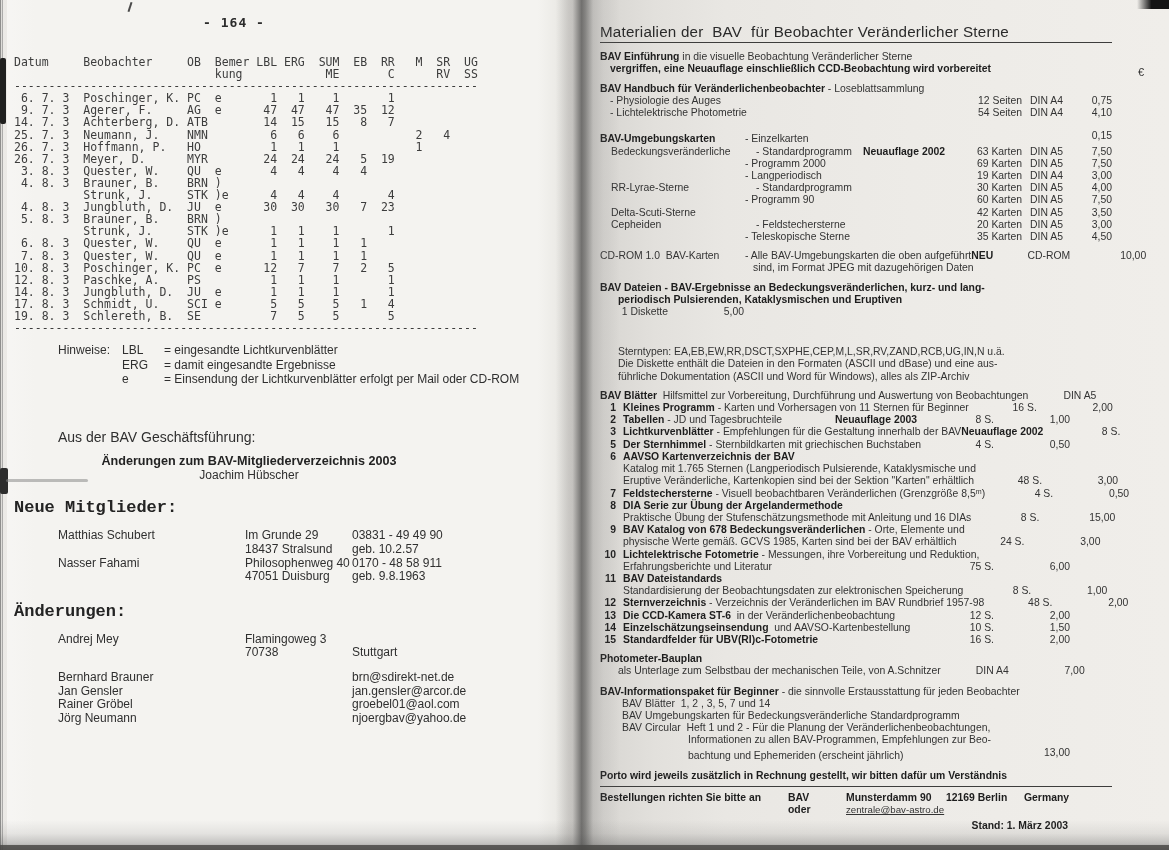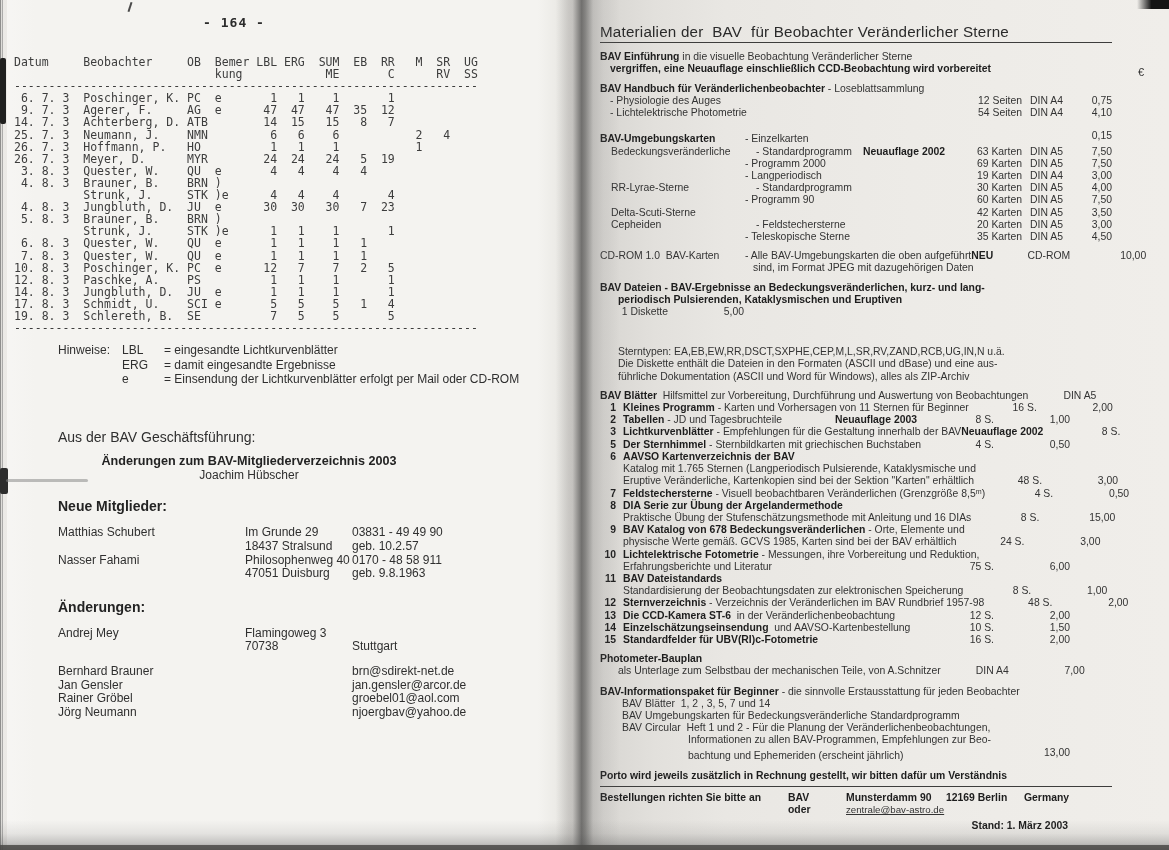--- a/index.html
+++ b/index.html
@@ -29,21 +29,21 @@
   .tbl{margin-top:26px;font-family:"DejaVu Sans Mono",monospace;
         font-size:11.5px;line-height:12.1px;color:#3d3d3d;white-space:pre;}
   .hinweise{margin-top:9px;margin-left:44px;font-size:12px;line-height:14.4px;}
   .hrow{display:flex;}
   .h-label{width:64px;flex:none;}
   .h-abbr{width:42px;flex:none;}
   .h-text{flex:1;}
   .gf{margin-top:43px;margin-left:44px;font-size:14px;}
   .heading{margin-top:9px;width:470px;text-align:center;font-size:12.6px;font-weight:bold;color:#232323;}
   .author{width:470px;text-align:center;font-size:12px;}
-  .sec-label{margin-top:16px;margin-left:44px;font-size:14px;font-weight:bold;color:#232323;}
+  .sec-label{margin-top:16px;font-size:17px;font-weight:bold;color:#232323;font-family:Liberation Mono, monospace;}
   .pblock{margin-top:12px;margin-left:44px;font-size:12px;line-height:13.6px;}
   .prow{display:flex;}
   .c1{width:187px;flex:none;}
   .c2{width:107px;flex:none;}
   .c3{flex:1;}
 
   
   .rp{position:absolute;left:600px;top:26px;width:512px;color:#333;font-size:10.4px;line-height:12.2px;}
   .rtitle{font-size:15.2px;color:#2a2a2a;white-space:pre;letter-spacing:.2px;}
   .trule{border-bottom:1.8px solid #3d3d3c;margin-top:4px;}

